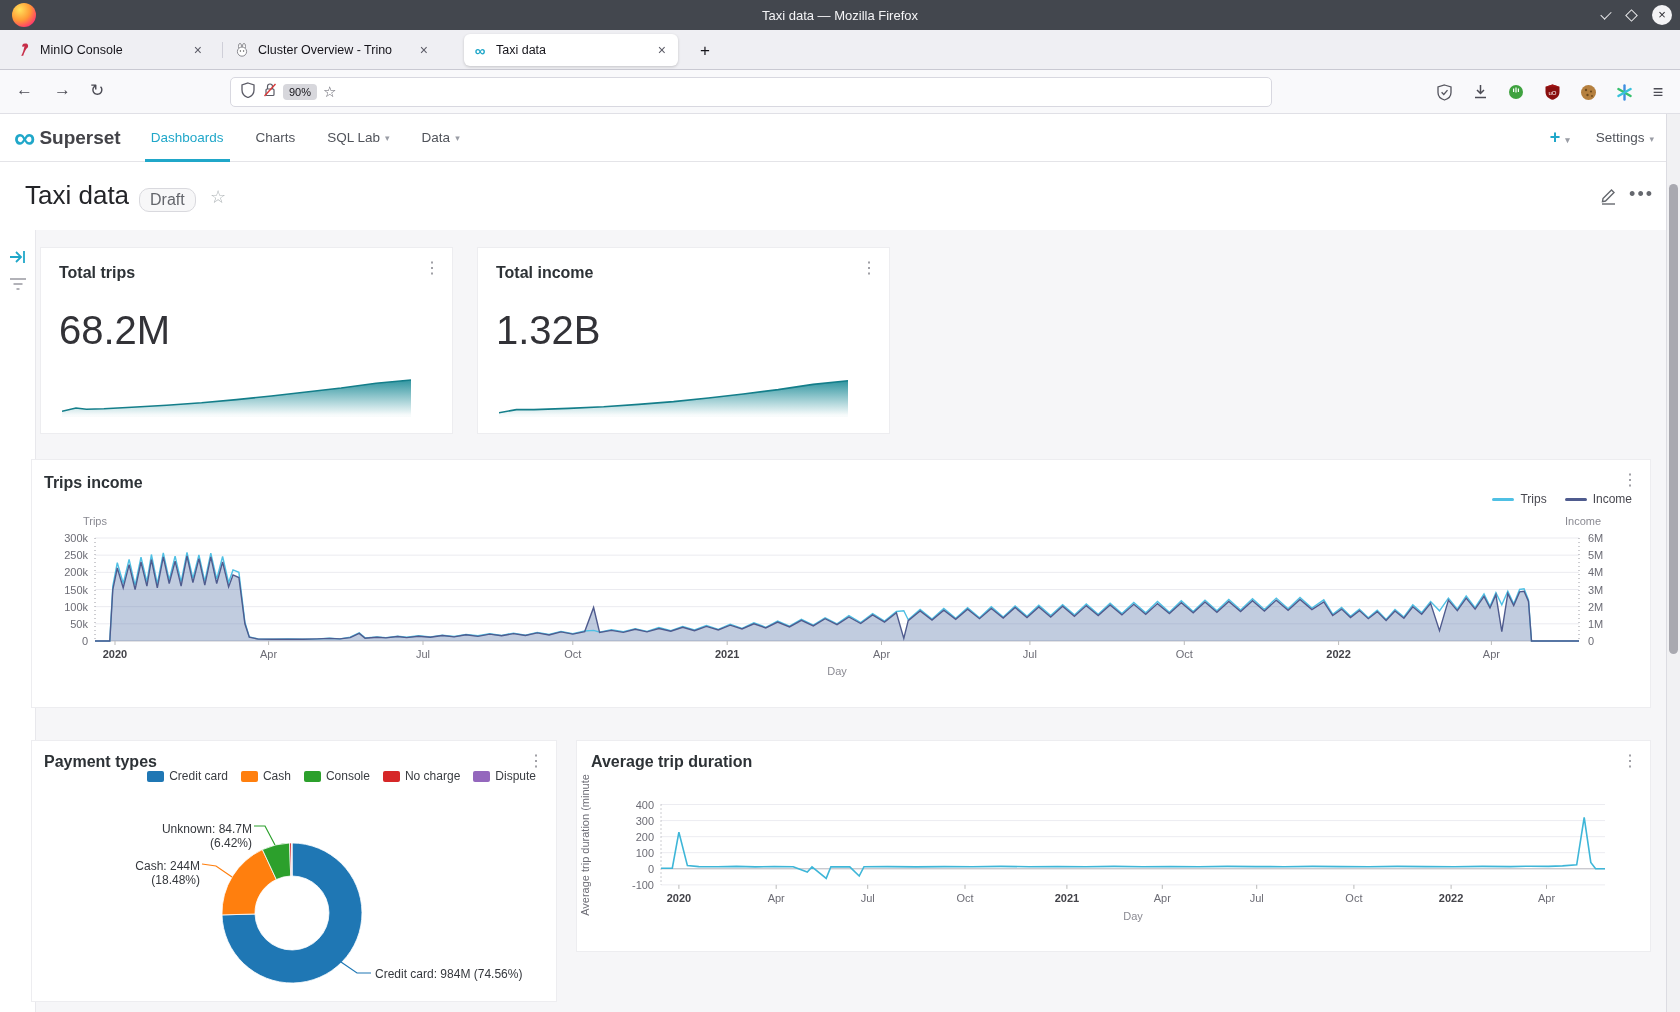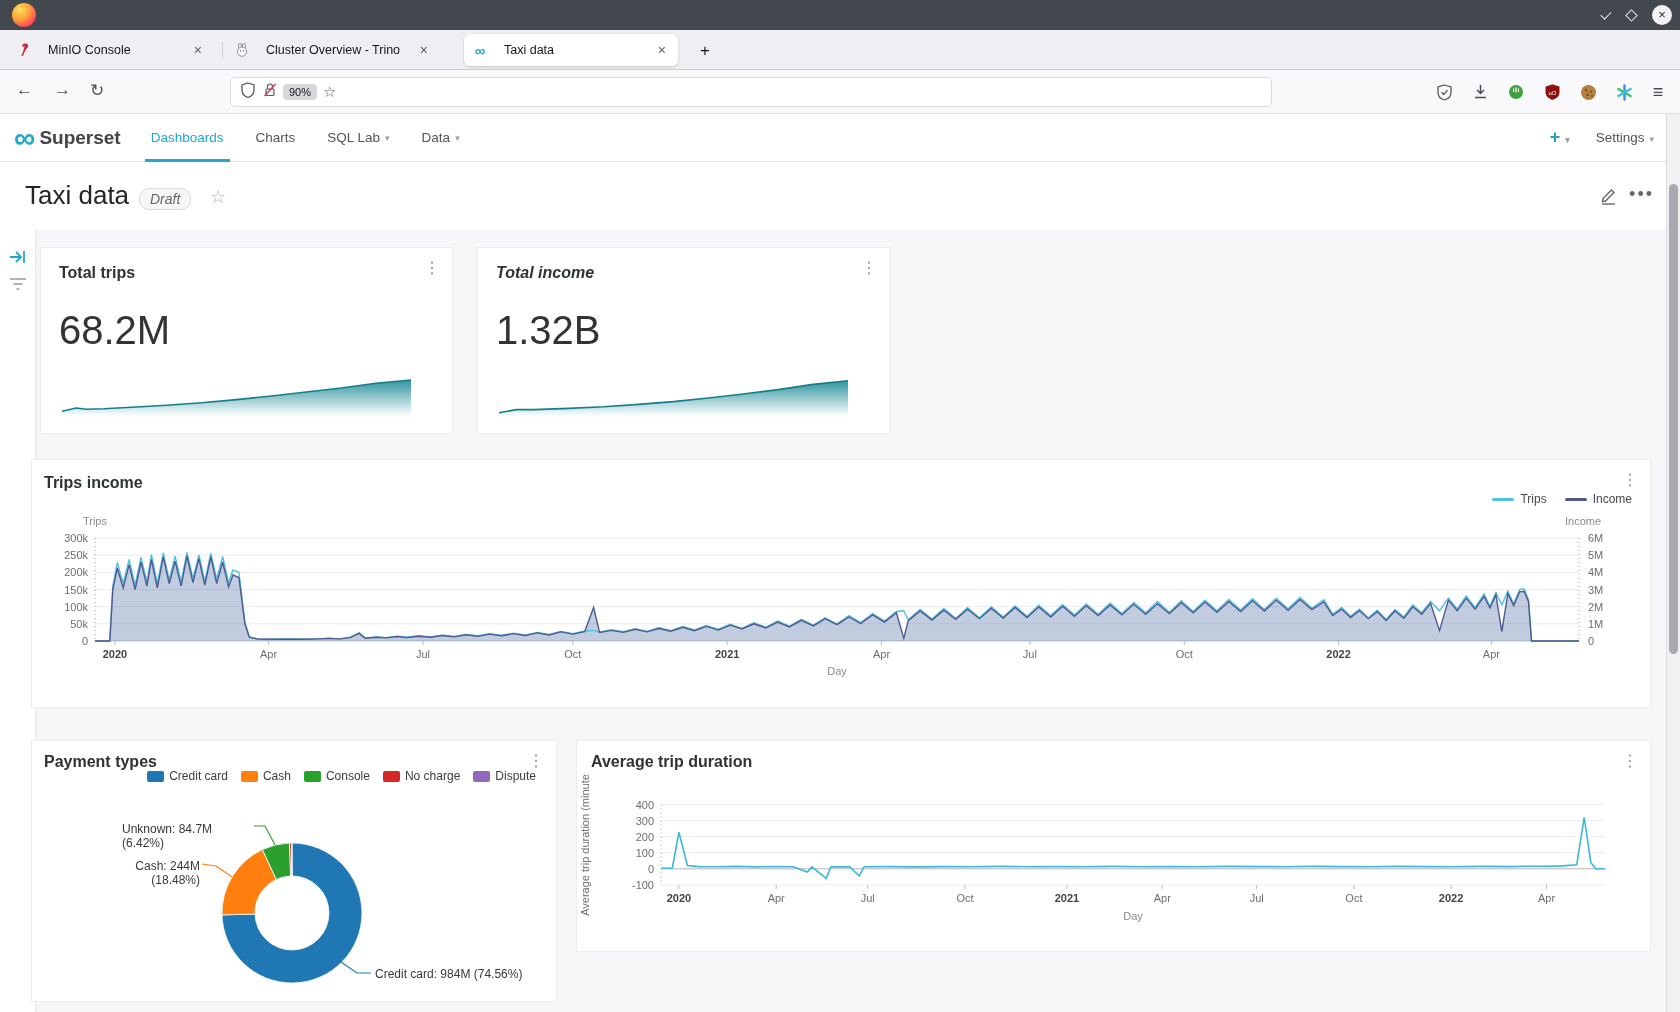--- a/index.html
+++ b/index.html
@@ -12,21 +12,21 @@
     background:radial-gradient(circle at 32% 28%, #ffe25c, #ff9a36 45%, #ff3b6b 78%, #b5007f 100%); }
   #win-title { width:100%; text-align:center; color:#f4f4f6; font-size:13px; }
   .winbtns { position:absolute; right:8px; top:0; height:30px; display:flex; align-items:center; gap:16px; }
   .chev { width:10px; height:6px; border-left:1.6px solid #e8e8ea; border-bottom:1.6px solid #e8e8ea; transform:rotate(-45deg); margin-top:-3px; }
   .diam { width:9px; height:9px; border:1.6px solid #e8e8ea; transform:rotate(45deg); }
   .closeb { width:20px; height:20px; border-radius:50%; background:#f3f3f5; color:#2b2b31; font-size:13px; line-height:19px; text-align:center; }
 
   
   #tabstrip { position:absolute; top:30px; left:0; width:1680px; height:40px; background:#efeff3; border-bottom:1px solid #c9c9d2; }
   .tab { position:absolute; top:4px; height:32px; border-radius:6px; display:flex; align-items:center; padding:0 8px; font-size:12.5px; color:#15141a; }
-  .tab .flabel { flex:1; overflow:hidden; white-space:nowrap; margin-left:16px; }
+  .tab .flabel { flex:1; overflow:hidden; white-space:nowrap; margin-left:8px; }
   .tab .tclose { color:#5b5b66; font-size:14px; padding:0 4px; }
   .tab.active { background:#ffffff; box-shadow:0 1px 3px rgba(0,0,0,.18); }
   .tabsep { position:absolute; top:12px; width:1px; height:16px; background:#cfcfd8; }
   #newtab { position:absolute; left:692px; top:8px; width:26px; height:26px; text-align:center; font-size:17px; color:#15141a; line-height:25px; border-radius:4px; }
   .fav { width:16px; height:16px; display:flex; align-items:center; justify-content:center; }
 
   
   #toolbar { position:absolute; top:70px; left:0; width:1680px; height:44px; background:#f9f9fb; border-bottom:1px solid #e0e0e6; }
   .navico { position:absolute; top:10px; font-size:17px; color:#4c4c55; }
   #urlbar { position:absolute; left:230px; top:7px; width:1042px; height:30px; background:#ffffff; border:1px solid #d8d8e0; border-radius:5px; display:flex; align-items:center; padding:0 10px; }
@@ -44,21 +44,21 @@
   .navitem.active { color:#20a7c9; }
   .navitem.active::after { content:""; position:absolute; left:10px; right:10px; bottom:0; height:3px; background:#20a7c9; }
   .caret { font-size:9px; color:#9a9da5; margin-left:5px; }
   #navright { margin-left:auto; display:flex; align-items:center; margin-right:26px; gap:26px; }
   #addbtn { color:#20a7c9; font-size:18px; font-weight:700; }
   #settings { font-size:13.5px; color:#50535a; }
 
   
   #dashhead { position:absolute; top:162px; left:0; width:1680px; height:68px; background:#fff; }
   #dtitle { position:absolute; left:25px; top:18px; font-size:26px; font-weight:500; color:#232428; }
-  #draft { position:absolute; left:139px; top:26px; font-size:14px; color:#64666c; background:#f7f7f8; border:1px solid #d9d9de; border-radius:10px; padding:2px 10px;font-style:italic; }
+  #draft { position:absolute; left:139px; top:26px; font-size:16px; color:#64666c; background:#f7f7f8; border:1px solid #d9d9de; border-radius:10px; padding:2px 10px; }
   #fav-star { position:absolute; left:210px; top:24px; font-size:18px; color:#aeb4b7; }
   #editpencil { position:absolute; right:62px; top:24px; }
   #dots3 { position:absolute; right:26px; top:22px; font-size:18px; color:#65686e; letter-spacing:2px; }
 
   
   #dashbody { position:absolute; top:230px; left:0; width:1680px; height:782px; background:#f6f6f8; }
   #filterstrip { position:absolute; left:0; top:0; width:36px; height:782px; background:#fff; border-right:1px solid #e8e8ec; }
   .card { position:absolute; background:#fff; border:1px solid #ededf0; }
   .ctitle { font-size:16px; font-weight:700; color:#2d3236; }
   .kebab { position:absolute; right:12px; top:10px; font-size:16px; color:#8f8f96; }
@@ -84,20 +84,21 @@
   #sbar { position:absolute; top:114px; right:0; width:14px; height:898px; background:#f1f1f3; border-left:1px solid #dcdce2; }
   #sthumb { position:absolute; left:2px; top:70px; width:9px; height:470px; border-radius:5px; background:#a9a9b0; }
 </style>
 </head>
 <body>
 
 <div id="stage">
 
   <div id="titlebar">
     <div id="ff-logo"></div>
+    <div id="win-title">Taxi data — Mozilla Firefox</div>
     <div class="winbtns">
       <div class="chev"></div>
       <div class="diam"></div>
       <div class="closeb">×</div>
     </div>
   </div>
 
   <div id="tabstrip">
     <div class="tab" style="left:8px; width:206px;">
       <span class="fav">
@@ -261,21 +262,21 @@
               <linearGradient id="gT" x1="0" y1="0" x2="0" y2="1">
       <stop offset="0" stop-color="#1a8a96" stop-opacity="0.9"></stop>
       <stop offset="0.95" stop-color="#1a8a96" stop-opacity="0.03"></stop>
     </linearGradient>
             </defs>
     <path d="M0.0,36.2L14.0,33.0L24.4,34.2L41.9,33.8L69.8,32.2L104.7,30.2L139.6,27.8L174.5,24.6L209.4,21.0L244.3,17.0L279.2,13.0L314.1,8.2L349.0,5.0L349,42 L0,42 Z" fill="url(#gT)"></path>
     <path d="M0.0,36.2L14.0,33.0L24.4,34.2L41.9,33.8L69.8,32.2L104.7,30.2L139.6,27.8L174.5,24.6L209.4,21.0L244.3,17.0L279.2,13.0L314.1,8.2L349.0,5.0" fill="none" stroke="#147e8a" stroke-width="1.6"></path>
           </svg></div>
     </div>
     <div class="card" style="left:477px; top:17px; width:413px; height:187px;">
-      <div class="ctitle" style="position:absolute;left:18px;top:16px;font-style:italic;">Total income</div>
+      <div class="ctitle" style="position:absolute;left:18px;top:16px;">Total income</div>
       <div class="kebab">⋮</div>
       <div class="bignum">1.32B</div>
       <div class="sparkbox"><svg id="spark-1" width="349" height="42">
             <defs>
               <linearGradient id="gI" x1="0" y1="0" x2="0" y2="1">
       <stop offset="0" stop-color="#1a8a96" stop-opacity="0.9"></stop>
       <stop offset="0.95" stop-color="#1a8a96" stop-opacity="0.03"></stop>
     </linearGradient>
             </defs>
     <path d="M0.0,37.8L17.4,34.6L34.9,34.6L69.8,33.4L104.7,31.8L139.6,29.4L174.5,26.6L209.4,23.0L244.3,19.0L279.2,14.6L314.1,9.4L349.0,5.8L349,42 L0,42 Z" fill="url(#gI)"></path>
@@ -377,21 +378,21 @@
           </span>
         <span class="li">
             <span class="sw-rect" id="pw3" style="background: rgb(214, 39, 40);"></span>
             <span>No charge</span>
           </span>
         <span class="li">
             <span class="sw-rect" id="pw4" style="background: rgb(148, 103, 189);"></span>
             <span>Dispute</span>
           </span>
       </div>
-      <div class="callout" style="left:90px;top:81px;width:130px;text-align:left;">Unknown: 84.7M (6.42%)</div>
+      <div class="callout" style="left:90px;top:81px;width:130px;text-align:right;">Unknown: 84.7M (6.42%)</div>
       <div class="callout" style="left:56px;top:118px;width:112px;text-align:right;">Cash: 244M (18.48%)</div>
       <div class="callout" style="left:343px;top:226px;width:170px;">Credit card: 984M (74.56%)</div>
     </div>
 
     <div class="card" style="left:576px; top:510px; width:1075px; height:212px;">
       <div class="ctitle" style="position:absolute;left:14px;top:12px;">Average trip duration</div>
       <div class="kebab">⋮</div>
       <svg id="dur-chart" width="1075" height="212" style="position:absolute;left:0;top:0;">
           <line x1="84" y1="63.5" x2="1028" y2="63.5" stroke="#ececf1" stroke-width="1"></line>
           <text x="77" y="67.5" text-anchor="end" class="tick">400</text>

